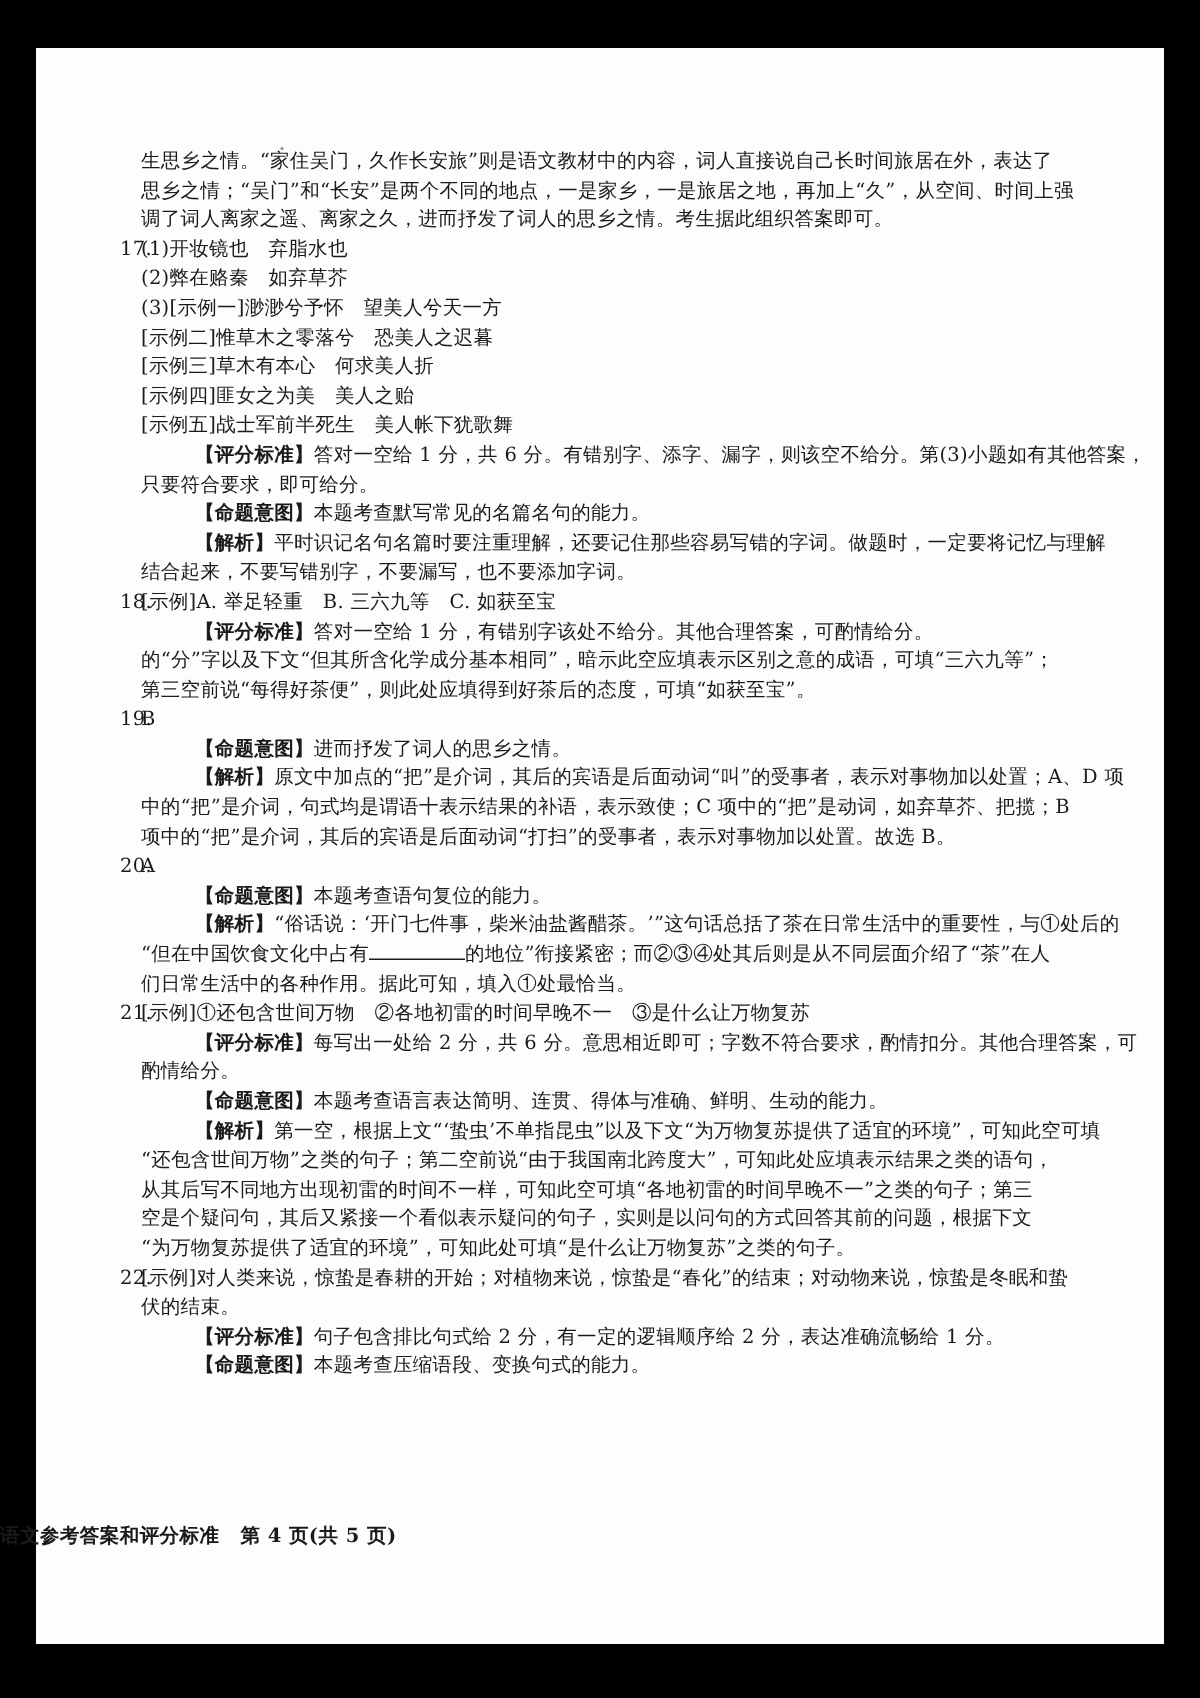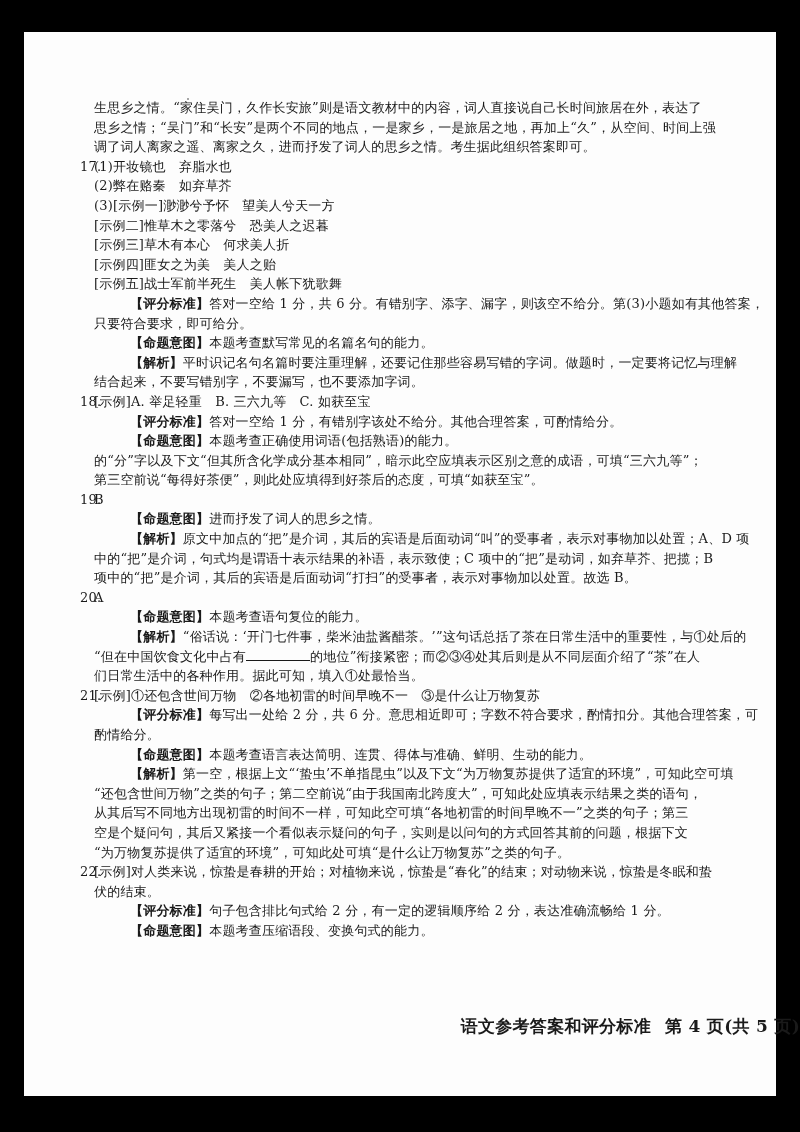--- a/index.html
+++ b/index.html
@@ -43,22 +43,22 @@
       width: 64px;
       border-bottom: 1.2px solid #1a1a1a;
       height: 12px;
       vertical-align: baseline;
     }
     .gap { display: inline-block; width: 14px; }
     .footer {
       position: absolute;
       top: 1015px;
       left: 0; width: 800px;
-      text-align: right;
-      font-size: 17px;
+      text-align: left;
+      font-size: 13px;
       font-weight: bold;
       color: #1a1a1a;
       letter-spacing: 0.3px;
     }
     .footer span { display: inline-block; }
     .speck {
       position: absolute;
       width: 2px; height: 2px;
       background: #888;
       border-radius: 1px;
@@ -103,23 +103,20 @@
     <div class="line">结合起来，不要写错别字，不要漏写，也不要添加字词。</div>
   </section>
 
   <section>
     <div class="line">
       <span class="qnum">18.</span>
       <span>[示例]A. 举足轻重　B. 三六九等　C. 如获至宝</span>
     </div>
     <div class="line">
       <span class="tag">【评分标准】</span><span>答对一空给 1 分，有错别字该处不给分。其他合理答案，可酌情给分。</span>
-    </div>
-    <div class="line">
-      <span class="tag">【命题意图】</span><span>本题考查正确使用词语(包括熟语)的能力。</span>
     </div>
     <div class="line">的“分”字以及下文“但其所含化学成分基本相同”，暗示此空应填表示区别之意的成语，可填“三六九等”；</div>
     <div class="line">第三空前说“每得好茶便”，则此处应填得到好茶后的态度，可填“如获至宝”。</div>
   </section>
 
   <section>
     <div class="line">
       <span class="qnum">19.</span>
       <span>B</span>
     </div>

